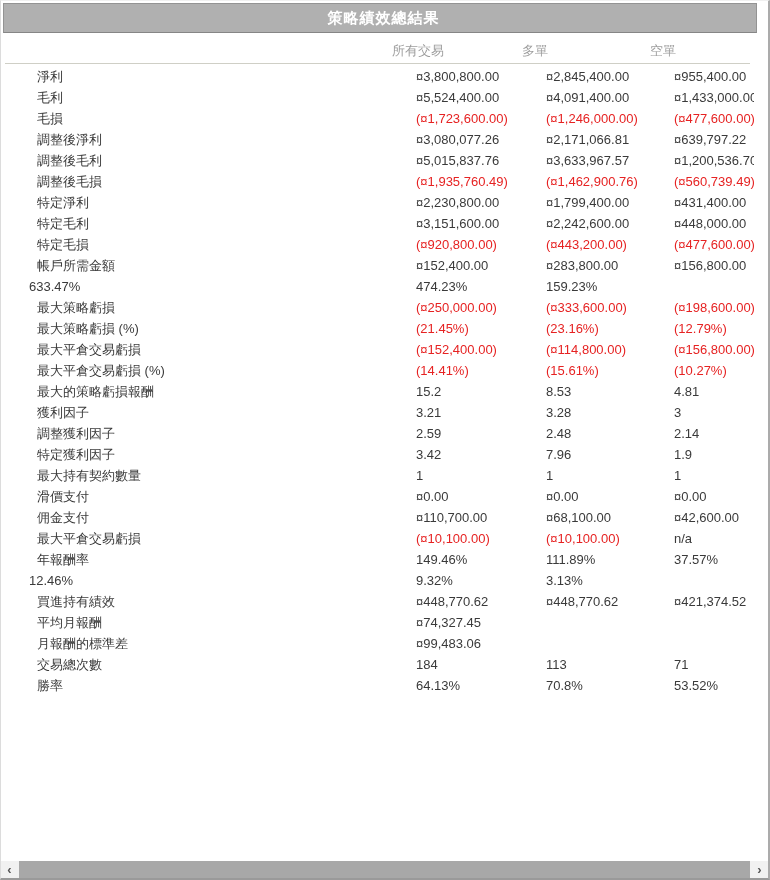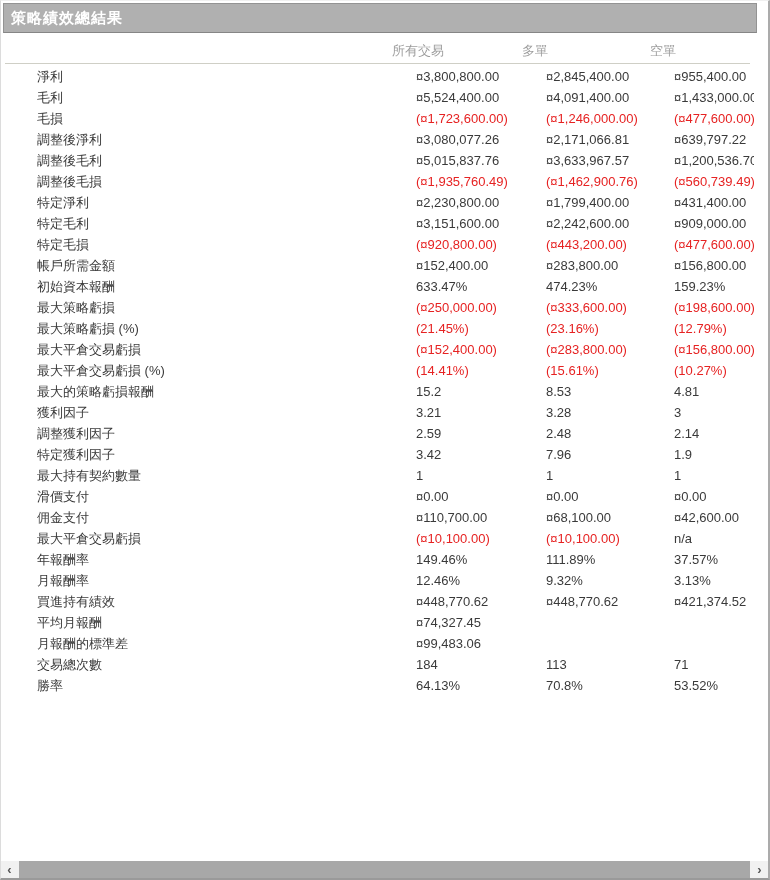--- a/index.html
+++ b/index.html
@@ -36,20 +36,21 @@
     box-sizing:border-box;
     background:var(--titlebar-bg);
     border:1px solid var(--titlebar-border);
     border-bottom-color:#868686;
     color:#ffffff;
     font-size:15px;
     font-weight:bold;
     line-height:28px;
     padding-left:7px;
     letter-spacing:1px;
+    text-align:center;
   }
   .report{
     position:absolute;
     top:38px;left:0;
     width:753px;
   }
   .grid-row{
     display:grid;
     grid-template-columns:387px 130px 128px auto;
     align-items:center;
@@ -161,56 +162,55 @@
         <div class="grid-row t-row">
           <div class="cell label-cell">特定淨利</div>
           <div class="cell">¤2,230,800.00</div>
           <div class="cell">¤1,799,400.00</div>
           <div class="cell">¤431,400.00</div>
         </div>
         <div class="grid-row t-row">
           <div class="cell label-cell">特定毛利</div>
           <div class="cell">¤3,151,600.00</div>
           <div class="cell">¤2,242,600.00</div>
-          <div class="cell">¤909,000.00</div>
+          <div class="cell">¤448,000.00</div>
         </div>
         <div class="grid-row t-row">
           <div class="cell label-cell">特定毛損</div>
           <div class="cell neg">(¤920,800.00)</div>
           <div class="cell neg">(¤443,200.00)</div>
           <div class="cell neg">(¤477,600.00)</div>
         </div>
         <div class="grid-row t-row">
           <div class="cell label-cell">帳戶所需金額</div>
           <div class="cell">¤152,400.00</div>
           <div class="cell">¤283,800.00</div>
           <div class="cell">¤156,800.00</div>
         </div>
         <div class="grid-row t-row">
-          <div class="cell label-cell">初始資本報酬</div>
           <div class="cell">633.47%</div>
           <div class="cell">474.23%</div>
           <div class="cell">159.23%</div>
         </div>
         <div class="grid-row t-row">
           <div class="cell label-cell">最大策略虧損</div>
           <div class="cell neg">(¤250,000.00)</div>
           <div class="cell neg">(¤333,600.00)</div>
           <div class="cell neg">(¤198,600.00)</div>
         </div>
         <div class="grid-row t-row">
           <div class="cell label-cell">最大策略虧損 (%)</div>
           <div class="cell neg">(21.45%)</div>
           <div class="cell neg">(23.16%)</div>
           <div class="cell neg">(12.79%)</div>
         </div>
         <div class="grid-row t-row">
           <div class="cell label-cell">最大平倉交易虧損</div>
           <div class="cell neg">(¤152,400.00)</div>
-          <div class="cell neg">(¤283,800.00)</div>
+          <div class="cell neg">(¤114,800.00)</div>
           <div class="cell neg">(¤156,800.00)</div>
         </div>
         <div class="grid-row t-row">
           <div class="cell label-cell">最大平倉交易虧損 (%)</div>
           <div class="cell neg">(14.41%)</div>
           <div class="cell neg">(15.61%)</div>
           <div class="cell neg">(10.27%)</div>
         </div>
         <div class="grid-row t-row">
           <div class="cell label-cell">最大的策略虧損報酬</div>
@@ -260,21 +260,20 @@
           <div class="cell neg">(¤10,100.00)</div>
           <div class="cell">n/a</div>
         </div>
         <div class="grid-row t-row">
           <div class="cell label-cell">年報酬率</div>
           <div class="cell">149.46%</div>
           <div class="cell">111.89%</div>
           <div class="cell">37.57%</div>
         </div>
         <div class="grid-row t-row">
-          <div class="cell label-cell">月報酬率</div>
           <div class="cell">12.46%</div>
           <div class="cell">9.32%</div>
           <div class="cell">3.13%</div>
         </div>
         <div class="grid-row t-row">
           <div class="cell label-cell">買進持有績效</div>
           <div class="cell">¤448,770.62</div>
           <div class="cell">¤448,770.62</div>
           <div class="cell">¤421,374.52</div>
         </div>

